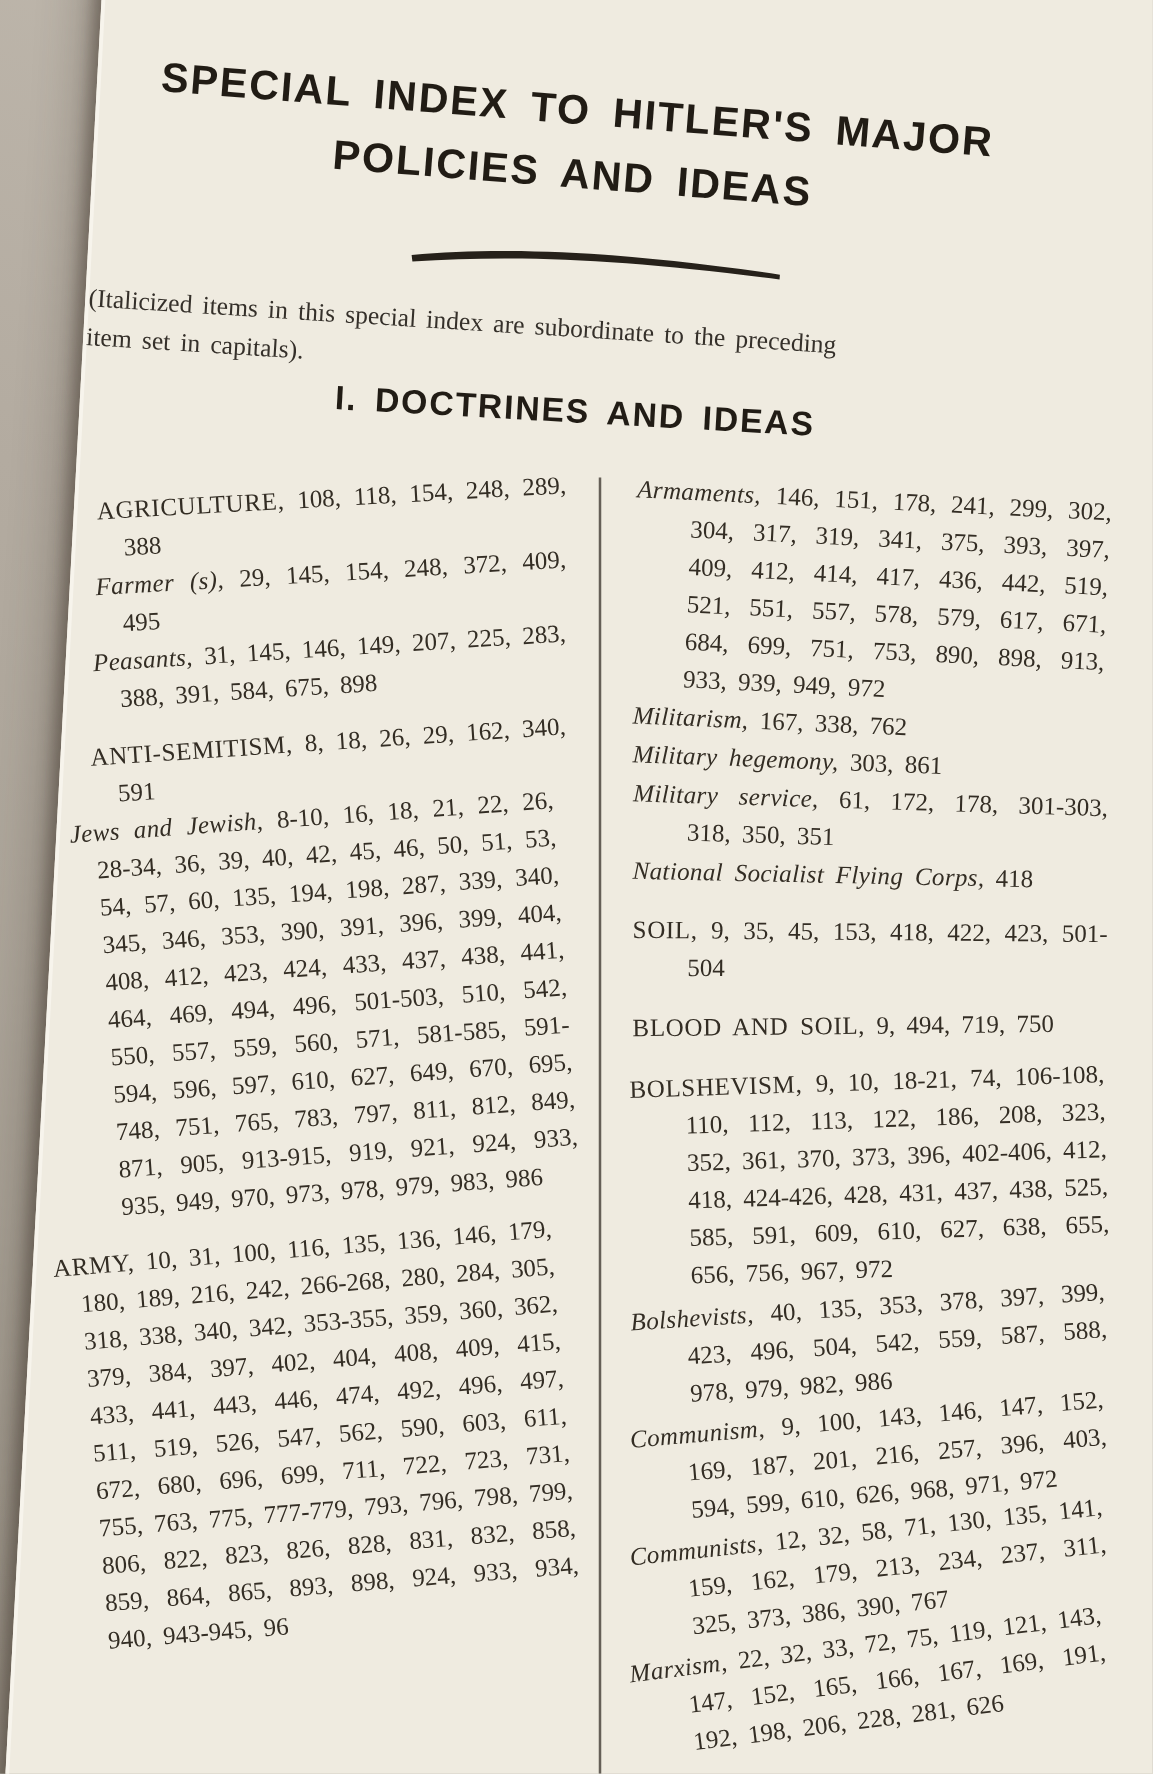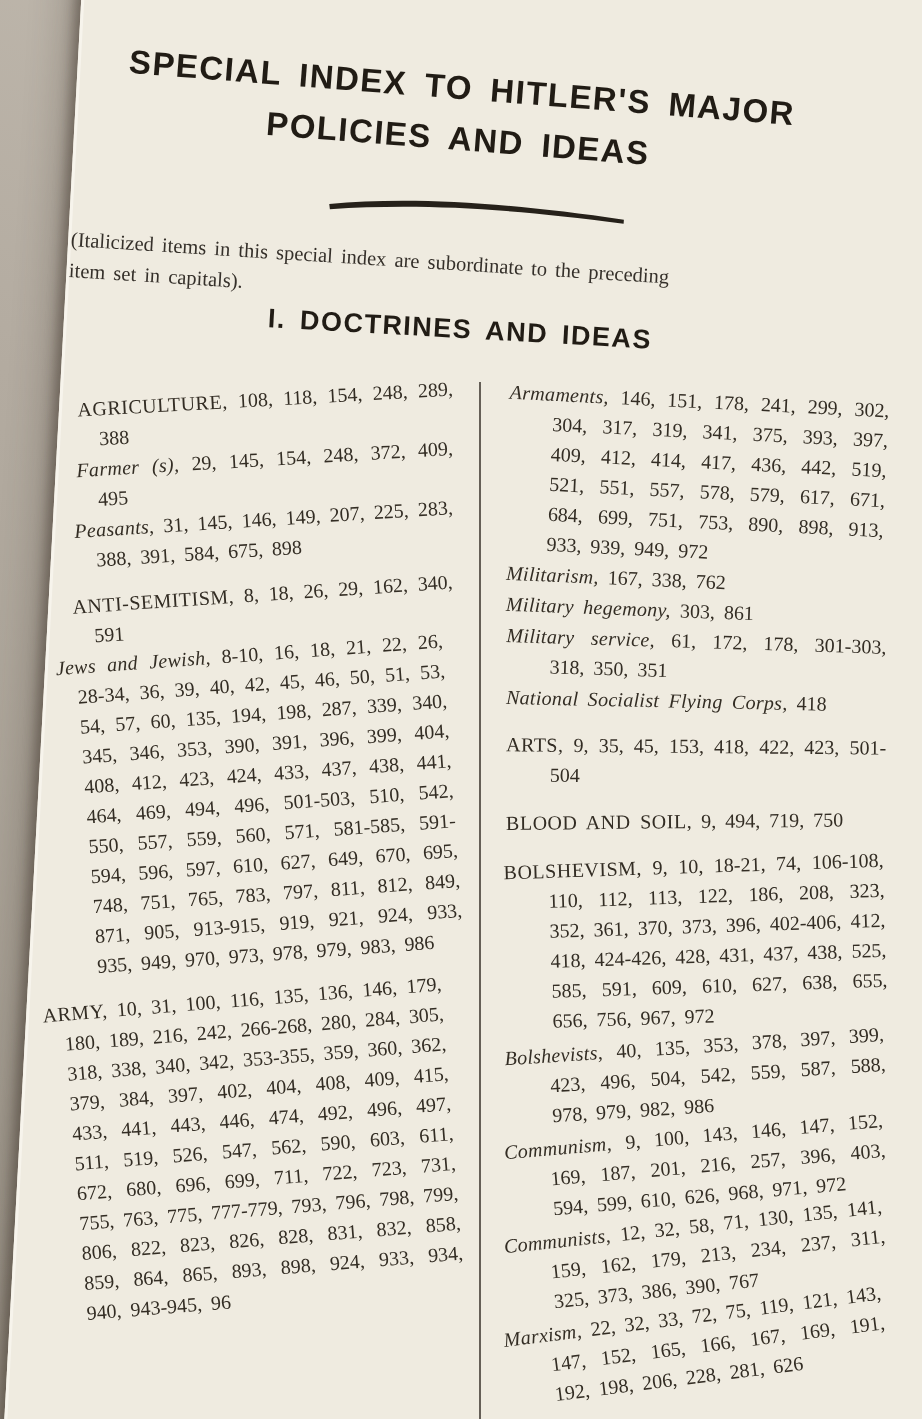--- a/index.html
+++ b/index.html
@@ -110,21 +110,21 @@
     <div class="entry rl5"><span class="term-sub">Jews and Jewish,</span> <span>8-10, 16, 18, 21, 22, 26, 28-34, 36, 39, 40, 42, 45, 46, 50, 51, 53, 54, 57, 60, 135, 194, 198, 287, 339, 340, 345, 346, 353, 390, 391, 396, 399, 404, 408, 412, 423, 424, 433, 437, 438, 441, 464, 469, 494, 496, 501-503, 510, 542, 550, 557, 559, 560, 571, 581-585, 591-594, 596, 597, 610, 627, 649, 670, 695, 748, 751, 765, 783, 797, 811, 812, 849, 871, 905, 913-915, 919, 921, 924, 933, 935, 949, 970, 973, 978, 979, 983, 986</span></div>
     <div class="entry rl6"><span class="term-caps">ARMY,</span> <span>10, 31, 100, 116, 135, 136, 146, 179, 180, 189, 216, 242, 266-268, 280, 284, 305, 318, 338, 340, 342, 353-355, 359, 360, 362, 379, 384, 397, 402, 404, 408, 409, 415, 433, 441, 443, 446, 474, 492, 496, 497, 511, 519, 526, 547, 562, 590, 603, 611, 672, 680, 696, 699, 711, 722, 723, 731, 755, 763, 775, 777-779, 793, 796, 798, 799, 806, 822, 823, 826, 828, 831, 832, 858, 859, 864, 865, 893, 898, 924, 933, 934, 940, 943-945, 96</span></div>
   </div>
 
   <div class="col col-right">
     <div class="entry rr1"><span class="term-sub">Armaments,</span> <span>146, 151, 178, 241, 299, 302, 304, 317, 319, 341, 375, 393, 397, 409, 412, 414, 417, 436, 442, 519, 521, 551, 557, 578, 579, 617, 671, 684, 699, 751, 753, 890, 898, 913, 933, 939, 949, 972</span></div>
     <div class="entry rr2"><span class="term-sub">Militarism,</span> <span>167, 338, 762</span></div>
     <div class="entry rr3"><span class="term-sub">Military hegemony,</span> <span>303, 861</span></div>
     <div class="entry rr4"><span class="term-sub">Military service,</span> <span>61, 172, 178, 301-303, 318, 350, 351</span></div>
     <div class="entry rr5"><span class="term-sub">National Socialist Flying Corps,</span> <span>418</span></div>
-    <div class="entry rr6"><span class="term-caps">ARTS,</span> <span>9, 35, 45, 153, 418, 422, 423, 501-504</span></div>
+    <div class="entry rr6"><span class="term-caps">SOIL,</span> <span>9, 35, 45, 153, 418, 422, 423, 501-504</span></div>
     <div class="entry rr7"><span class="term-caps">BLOOD AND SOIL,</span> <span>9, 494, 719, 750</span></div>
     <div class="entry rr8"><span class="term-caps">BOLSHEVISM,</span> <span>9, 10, 18-21, 74, 106-108, 110, 112, 113, 122, 186, 208, 323, 352, 361, 370, 373, 396, 402-406, 412, 418, 424-426, 428, 431, 437, 438, 525, 585, 591, 609, 610, 627, 638, 655, 656, 756, 967, 972</span></div>
     <div class="entry rr9"><span class="term-sub">Bolshevists,</span> <span>40, 135, 353, 378, 397, 399, 423, 496, 504, 542, 559, 587, 588, 978, 979, 982, 986</span></div>
     <div class="entry rr10"><span class="term-sub">Communism,</span> <span>9, 100, 143, 146, 147, 152, 169, 187, 201, 216, 257, 396, 403, 594, 599, 610, 626, 968, 971, 972</span></div>
     <div class="entry rr11"><span class="term-sub">Communists,</span> <span>12, 32, 58, 71, 130, 135, 141, 159, 162, 179, 213, 234, 237, 311, 325, 373, 386, 390, 767</span></div>
     <div class="entry rr12"><span class="term-sub">Marxism,</span> <span>22, 32, 33, 72, 75, 119, 121, 143, 147, 152, 165, 166, 167, 169, 191, 192, 198, 206, 228, 281, 626</span></div>
   </div>
 
 </div>
 

